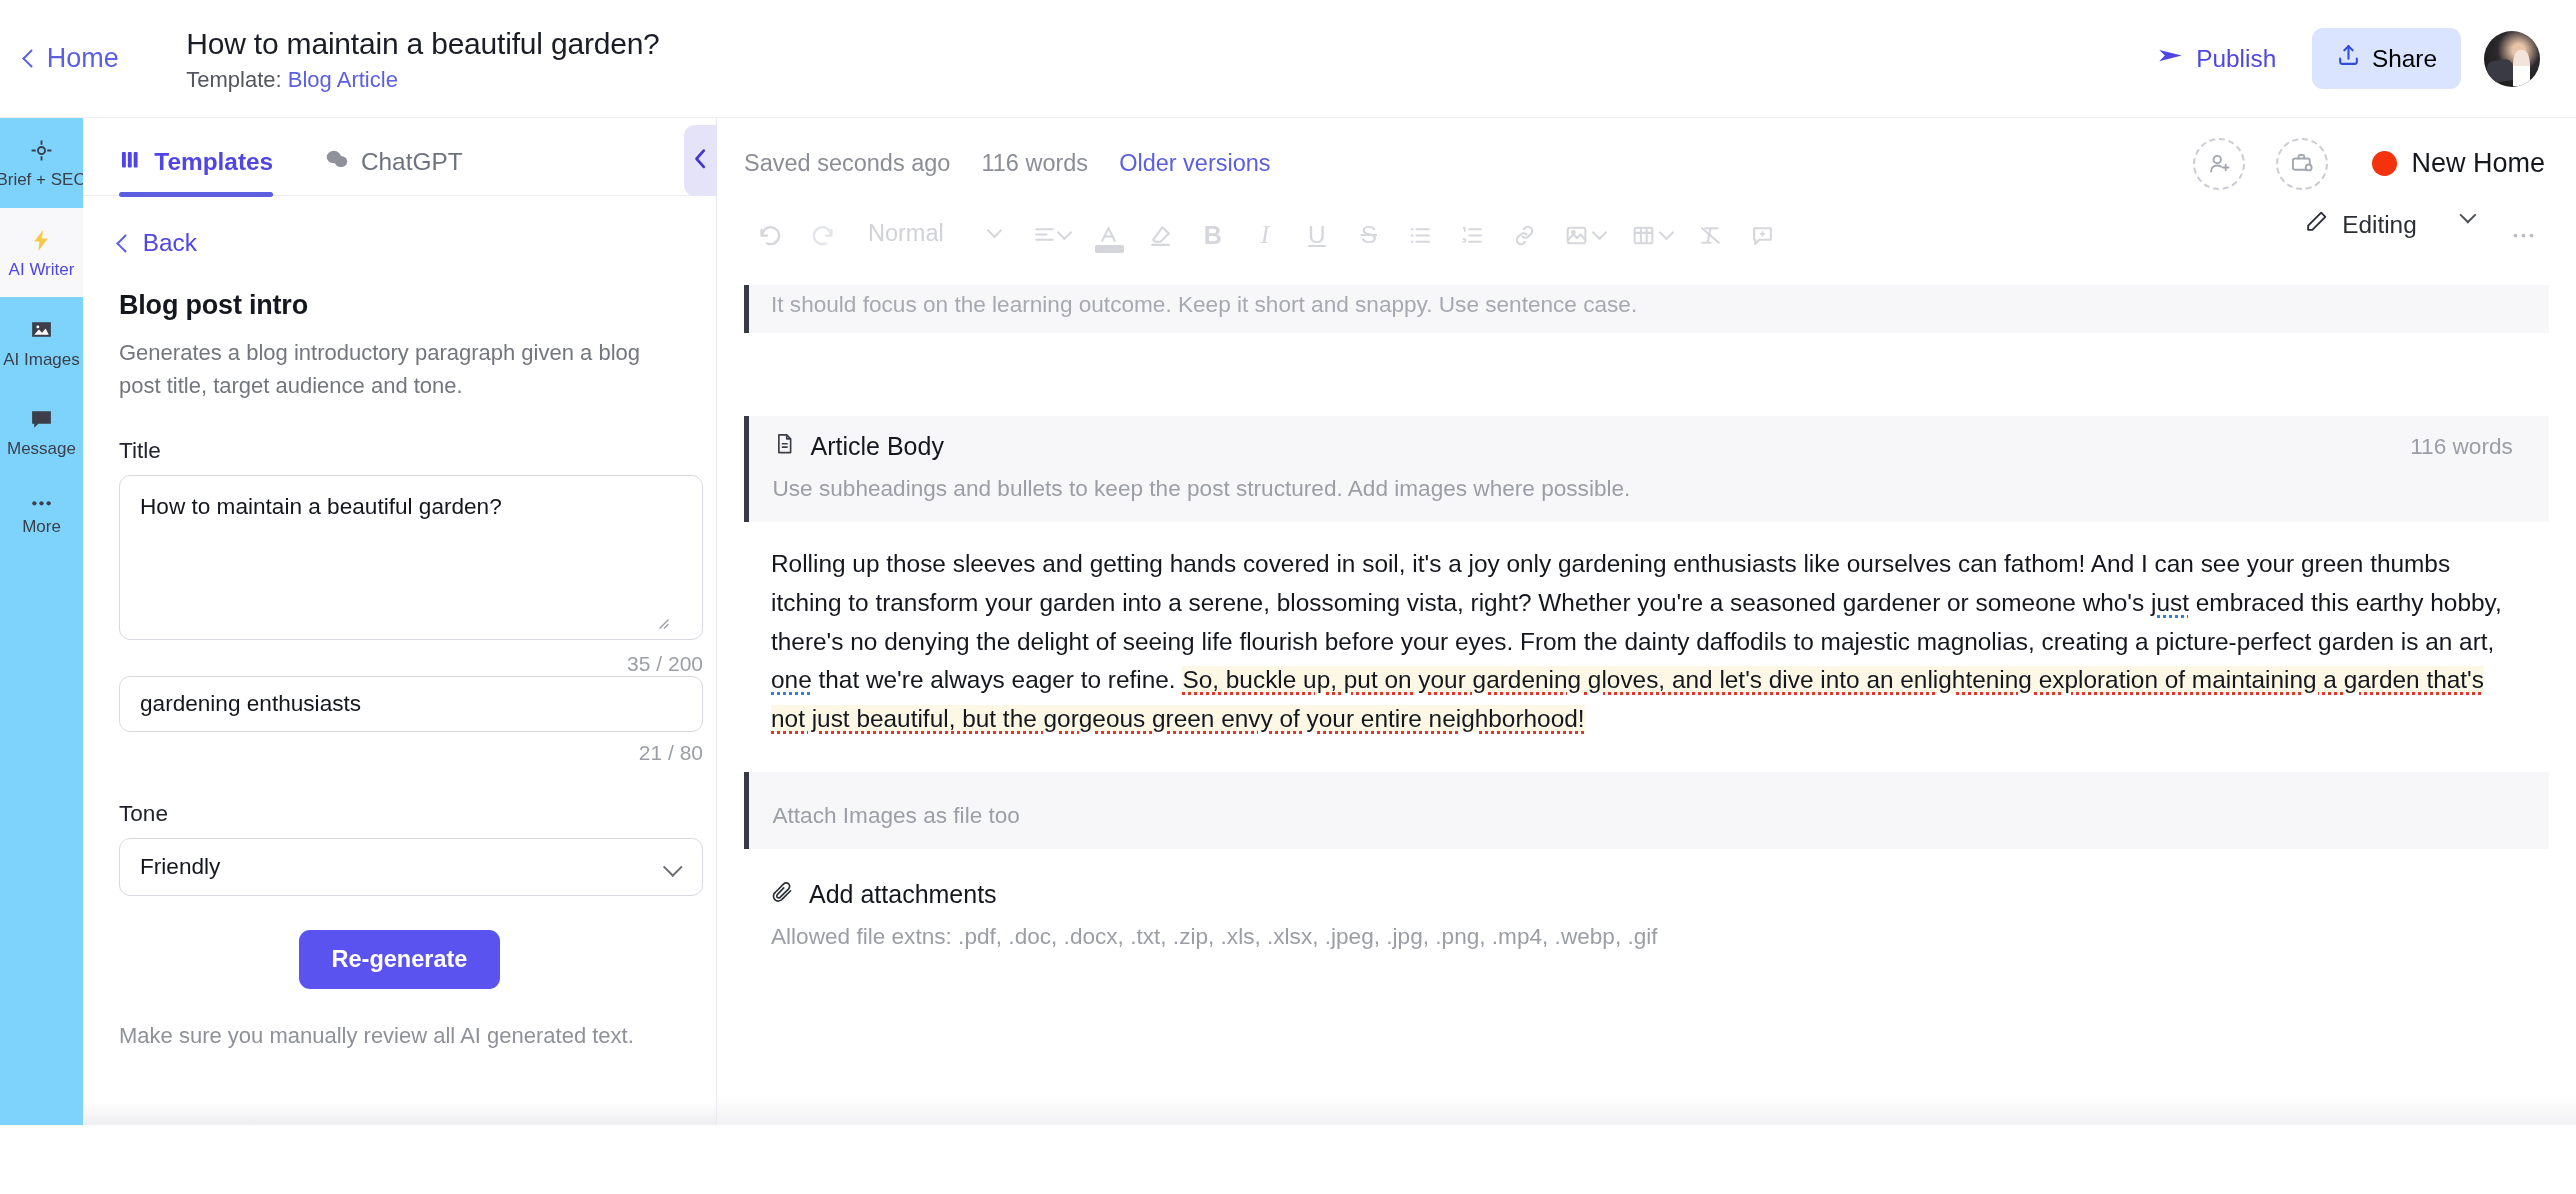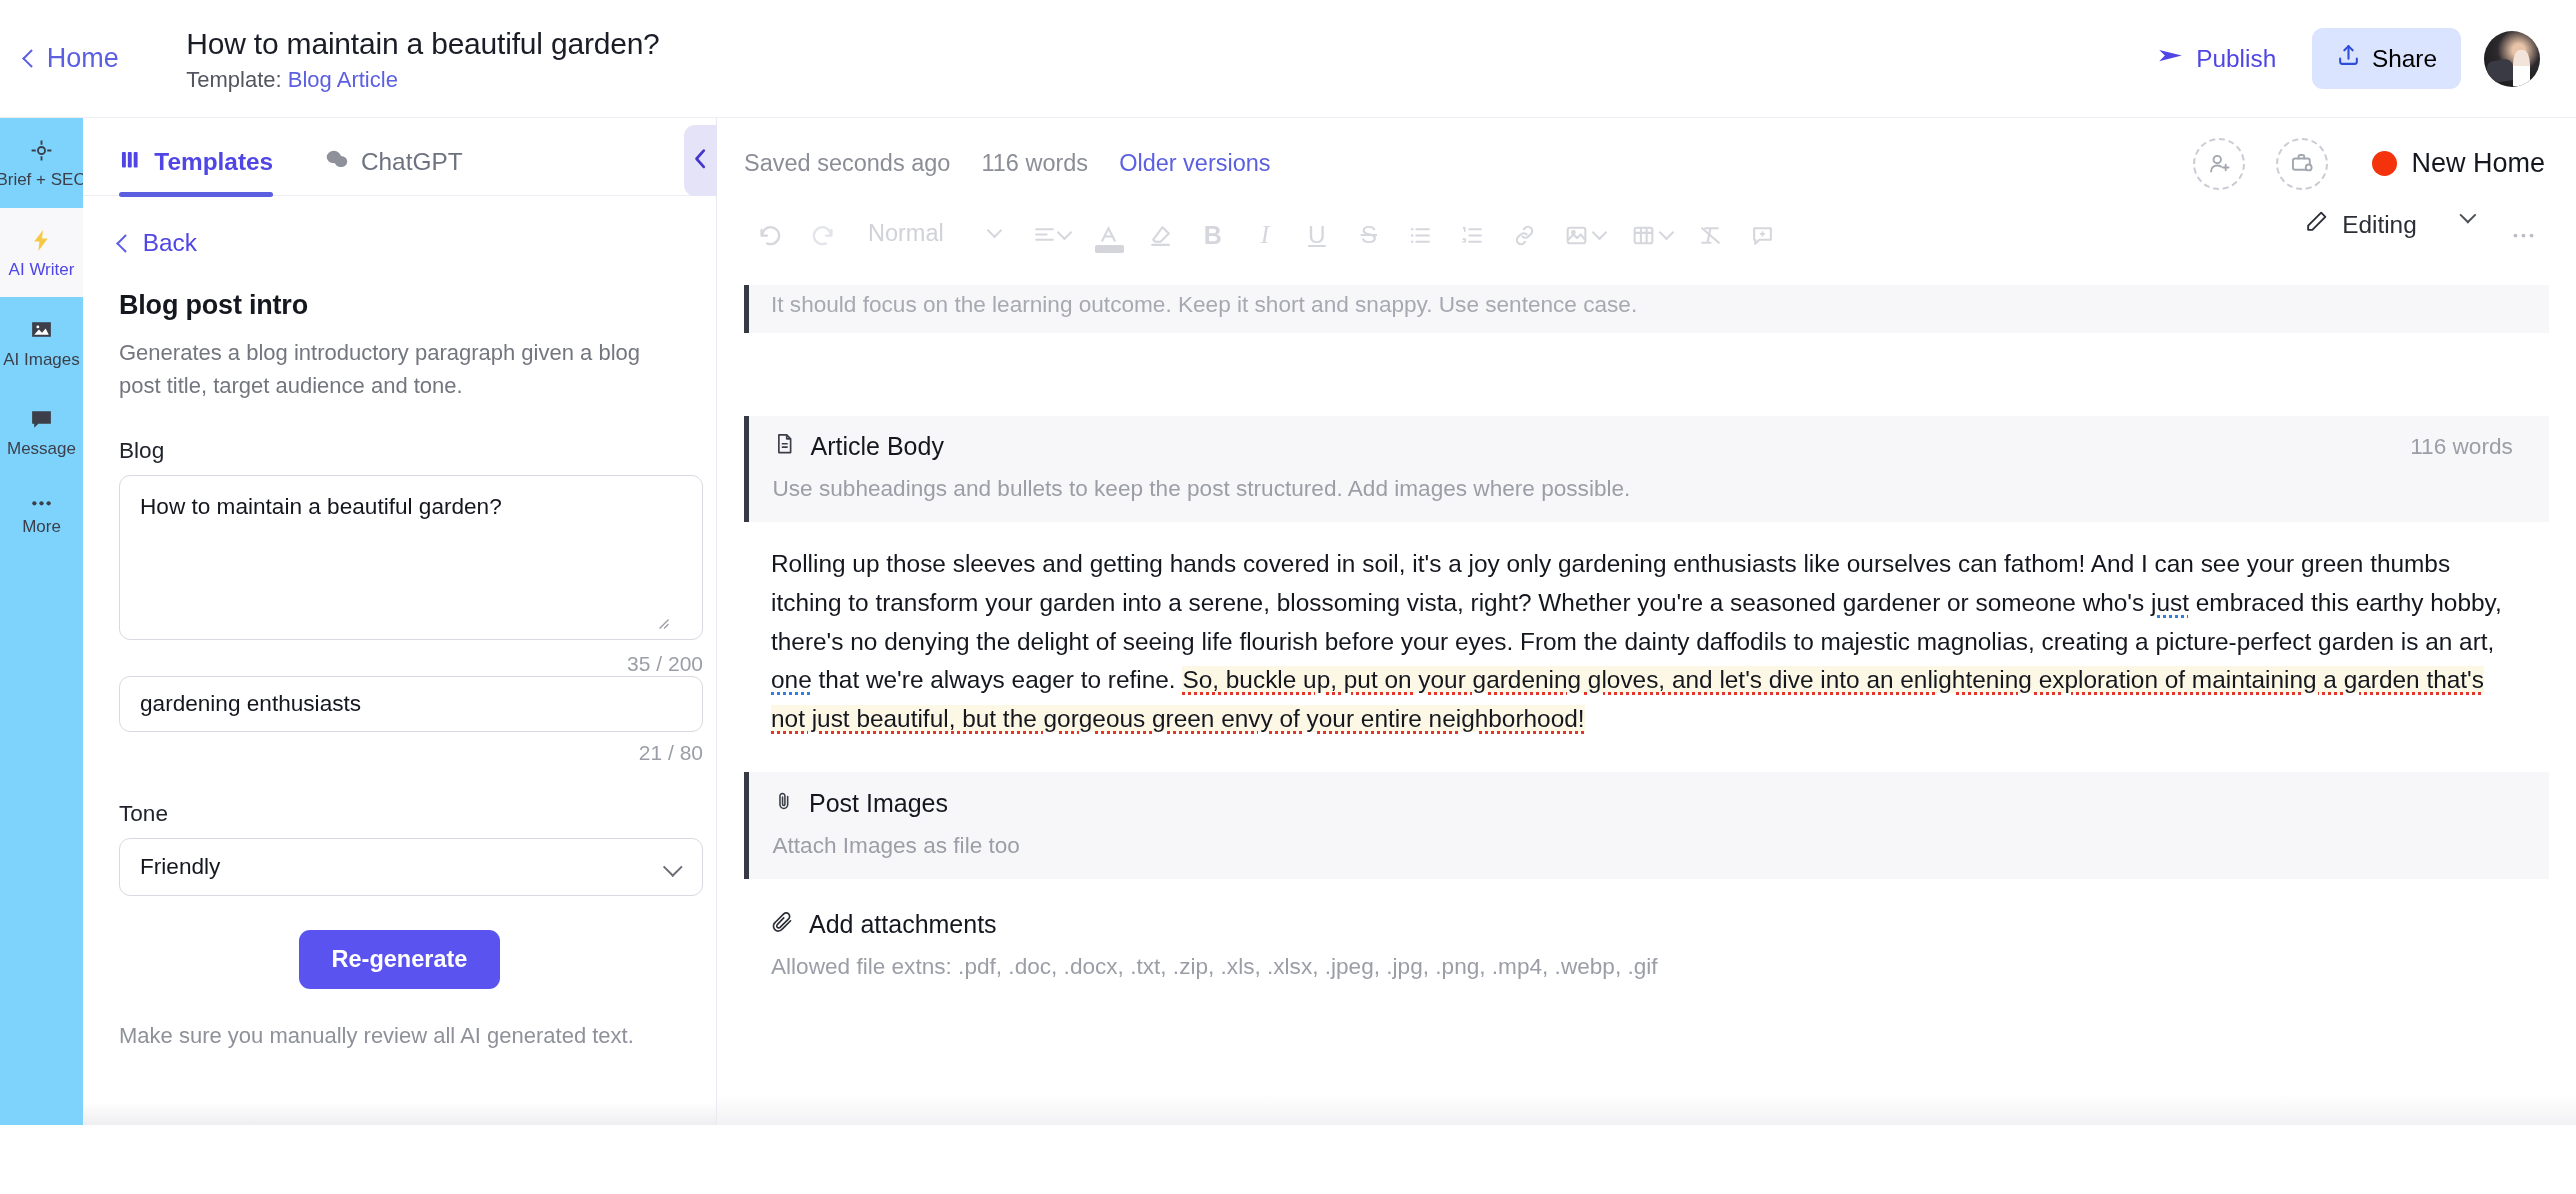--- a/index.html
+++ b/index.html
@@ -360,21 +360,21 @@
 
       <div class="panel-scroll">
         <div class="back-link">
           <span class="chev-left"></span>
           <span>Back</span>
         </div>
 
         <div class="tpl-name">Blog post intro</div>
         <div class="tpl-desc">Generates a blog introductory paragraph given a blog post title, target audience and tone.</div>
 
-        <div class="field-label">Blog</div>
+        <div class="field-label">Title</div>
         <div class="ta-wrap">
           <textarea class="tfield" placeholder="Enter a blog post title" style="">How to maintain a beautiful garden?</textarea>
           <span class="resize-grip">
             <svg width="14.5" height="14.5" viewBox="0 0 16 16" stroke="#9b9ea6" stroke-width="1.5">
               <path d="M15 5L5 15M15 10l-5 5"></path>
             </svg>
           </span>
         </div>
         <div class="counter">35 / 200</div>
 
@@ -566,30 +566,20 @@
               <span class="sec-count">116 words</span>
             </div>
             <div class="sec-sub">Use subheadings and bullets to keep the post structured. Add images where possible.</div>
           </div>
 
           <div class="article-body">
             <span>Rolling up those sleeves and getting hands covered in soil, it's a joy only gardening enthusiasts like ourselves can fathom! And I can see your green thumbs itching to transform your garden into a serene, blossoming vista, right? Whether you're a seasoned gardener or someone who's </span><span class="sp-blue">just</span><span> embraced this earthy hobby, there's no denying the delight of seeing life flourish before your eyes. From the dainty daffodils to majestic magnolias, creating a picture-perfect garden is an art, </span><span class="sp-blue">one</span><span> that we're always eager to refine. </span><span class="hl sp-red">So, buckle up, put on your gardening gloves, and let's dive into an enlightening exploration of maintaining a garden that's not just beautiful, but the gorgeous green envy of your entire neighborhood!</span>
           </div>
 
           <div class="sec-block" style="margin-top:34px;">
-            <div class="sec-head">
-              <div class="sec-title">
-                <span>
-                  <svg width="22" height="23.5" viewBox="0 0 24 24" fill="none" stroke="#3b3e47" stroke-width="1.7" stroke-linecap="round">
-                    <path d="M16 7.5v8.7a4.2 4.2 0 11-8.4 0V6.8a2.7 2.7 0 115.4 0v9.1a1.3 1.3 0 11-2.6 0V8"></path>
-                  </svg>
-                </span>
-                <span>Post Images</span>
-              </div>
-            </div>
             <div class="sec-sub">Attach Images as file too</div>
           </div>
 
           <div class="attach-zone">
             <div class="attach-title">
               <span>
                 <svg width="23.5" height="23.5" viewBox="0 0 24 24" fill="none" stroke="#2b2e36" stroke-width="1.7" stroke-linecap="round">
                   <path d="M20 11l-8.5 8.5a5 5 0 11-7-7L13 4a3.5 3.5 0 115 5l-8.5 8.5a2 2 0 11-2.8-2.8L13 8"></path>
                 </svg>
               </span>

